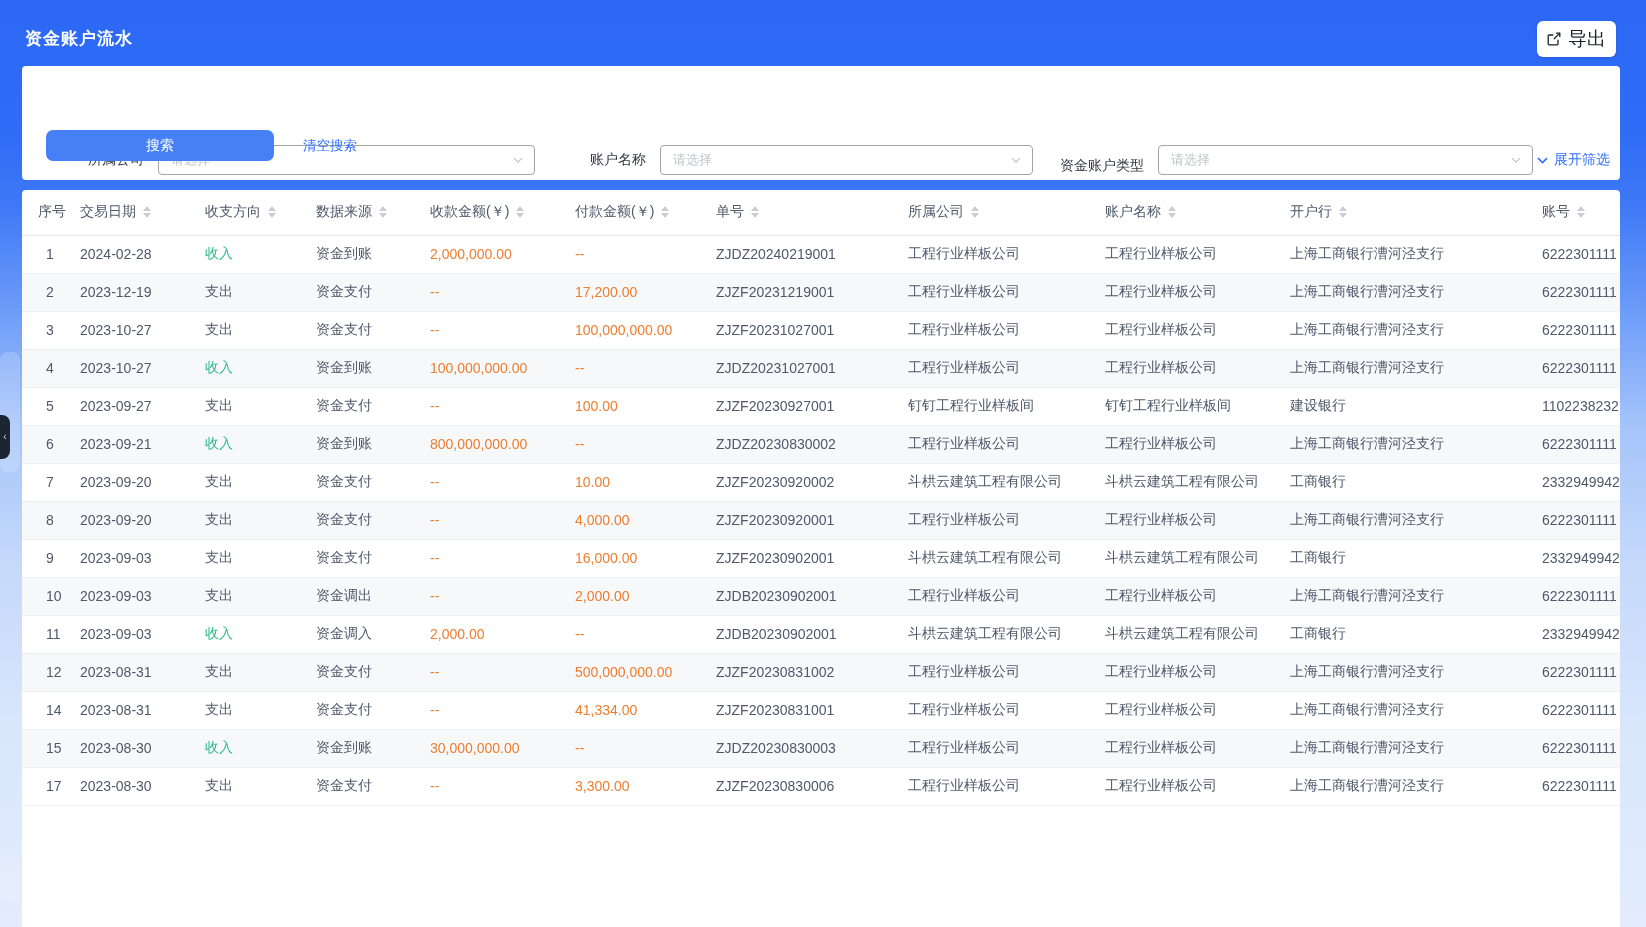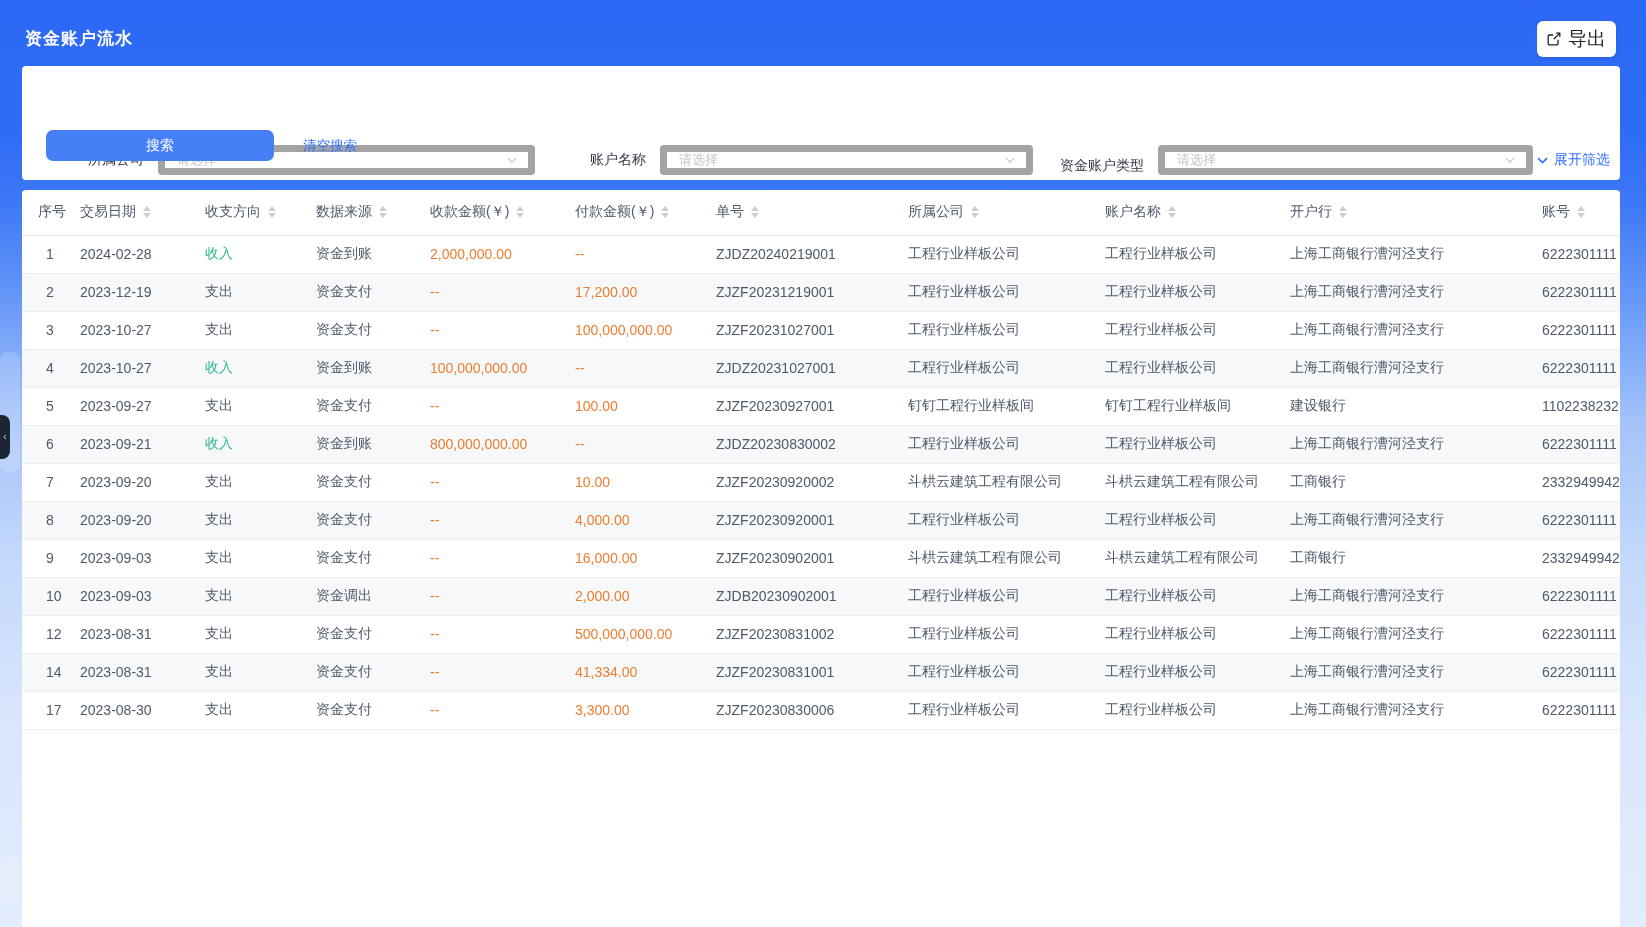--- a/index.html
+++ b/index.html
@@ -24,21 +24,21 @@
     box-shadow:0 1px 3px rgba(20,40,100,.18);
   }
   .export-btn svg { display:block; }
 
   
   .filter-card { position:absolute; left:22px; top:66px; width:1598px; height:114px; background:#fff; border-radius:4px; }
   .f-group { position:absolute; top:79px; height:30px; display:flex; align-items:center; }
   .f-group label { font-size:14px; color:#333a45; margin-right:14px; white-space:nowrap; }
   .g1 { left:66px; } .g2 { left:568px; } .g3 { left:1038px;align-items:flex-end; }
   .select {
-    height:30px; border:7px solid #a3a3a3; border-radius:4px; background:#fff;
+    height:30px; border:1px solid #a3a3a3; border-radius:4px; background:#fff;
     display:flex; align-items:center; justify-content:space-between;
     padding:0 10px 0 12px; cursor:pointer;
   }
   .g1 .select { width:377px; } .g2 .select { width:373px; } .g3 .select { width:375px; }
   .select .ph { font-size:13px; color:#c0c4cc; }
   .expand-link {
     position:absolute; right:10px; top:79px; height:30px;
     display:flex; align-items:center; gap:5px; color:#3370ff; font-size:14px;
     cursor:pointer; text-decoration:none;justify-content:space-between;
   }
@@ -349,40 +349,66 @@
           <td class="c3">资金调出</td>
           <td class="c4 amount">--</td>
           <td class="c5 amount">2,000.00</td>
           <td class="c6">ZJDB20230902001</td>
           <td class="c7">工程行业样板公司</td>
           <td class="c8">工程行业样板公司</td>
           <td class="c9">上海工商银行漕河泾支行</td>
           <td class="c10">6222301111</td>
         </tr>
         <tr>
+          <td class="c0">11</td>
+          <td class="c1">2023-09-03</td>
+          <td class="c2 dir-in">收入</td>
+          <td class="c3">资金调入</td>
+          <td class="c4 amount">2,000.00</td>
+          <td class="c5 amount">--</td>
+          <td class="c6">ZJDB20230902001</td>
+          <td class="c7">斗栱云建筑工程有限公司</td>
+          <td class="c8">斗栱云建筑工程有限公司</td>
+          <td class="c9">工商银行</td>
+          <td class="c10">2332949942</td>
+        </tr>
+        <tr>
           <td class="c0">12</td>
           <td class="c1">2023-08-31</td>
           <td class="c2">支出</td>
           <td class="c3">资金支付</td>
           <td class="c4 amount">--</td>
           <td class="c5 amount">500,000,000.00</td>
           <td class="c6">ZJZF20230831002</td>
           <td class="c7">工程行业样板公司</td>
           <td class="c8">工程行业样板公司</td>
           <td class="c9">上海工商银行漕河泾支行</td>
           <td class="c10">6222301111</td>
         </tr>
         <tr>
           <td class="c0">14</td>
           <td class="c1">2023-08-31</td>
           <td class="c2">支出</td>
           <td class="c3">资金支付</td>
           <td class="c4 amount">--</td>
           <td class="c5 amount">41,334.00</td>
           <td class="c6">ZJZF20230831001</td>
+          <td class="c7">工程行业样板公司</td>
+          <td class="c8">工程行业样板公司</td>
+          <td class="c9">上海工商银行漕河泾支行</td>
+          <td class="c10">6222301111</td>
+        </tr>
+        <tr>
+          <td class="c0">15</td>
+          <td class="c1">2023-08-30</td>
+          <td class="c2 dir-in">收入</td>
+          <td class="c3">资金到账</td>
+          <td class="c4 amount">30,000,000.00</td>
+          <td class="c5 amount">--</td>
+          <td class="c6">ZJDZ20230830003</td>
           <td class="c7">工程行业样板公司</td>
           <td class="c8">工程行业样板公司</td>
           <td class="c9">上海工商银行漕河泾支行</td>
           <td class="c10">6222301111</td>
         </tr>
         <tr>
           <td class="c0">17</td>
           <td class="c1">2023-08-30</td>
           <td class="c2">支出</td>
           <td class="c3">资金支付</td>

